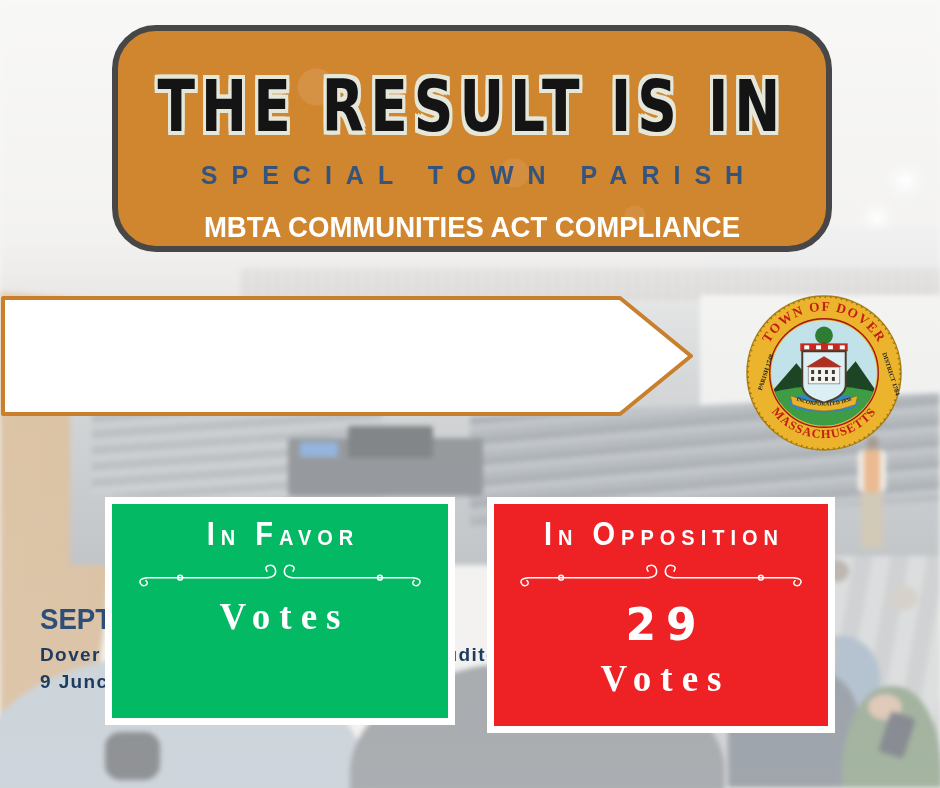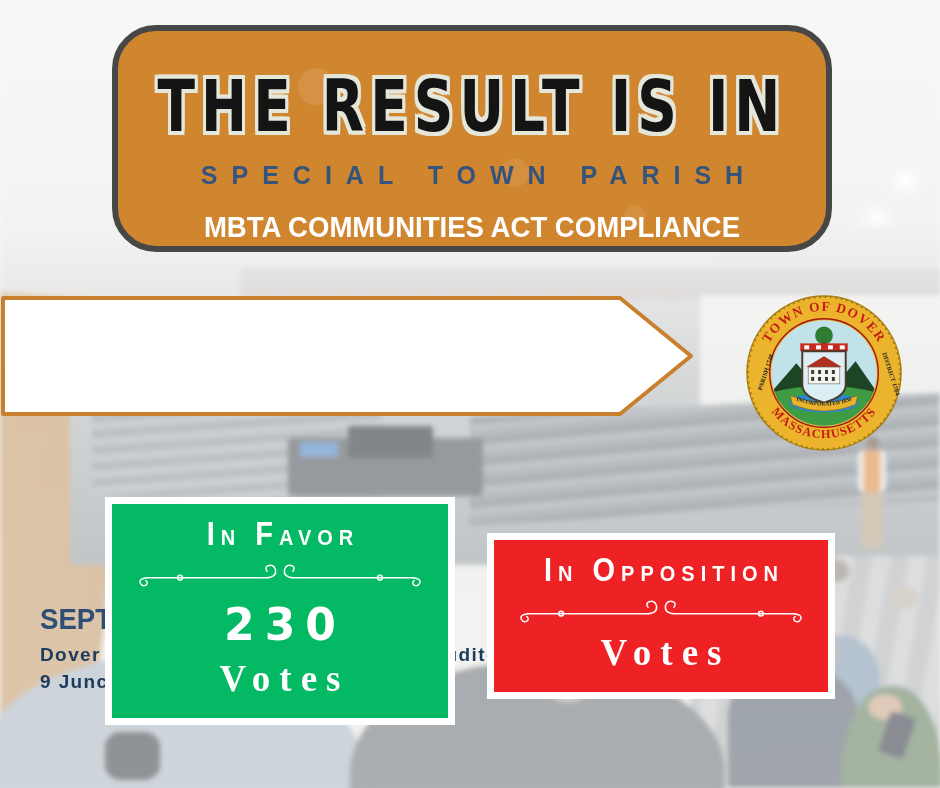--- a/index.html
+++ b/index.html
@@ -101,21 +101,21 @@
 
   
   .seal{position:absolute;left:745px;top:294px;width:158px;height:158px;}
 
   
   .result-box{
     position:absolute;border:7px solid #ffffff;color:#fff;
     display:flex;flex-direction:column;align-items:center;
   }
   .result-favor{left:105px;top:497px;width:350px;height:228px;background:#04b964;}
-  .result-oppose{left:487px;top:497px;width:348px;height:166px;background:#ee2125;margin-top:36px;}
+  .result-oppose{left:487px;top:497px;width:348px;height:236px;background:#ee2125;}
   .result-label{margin-top:14px;font-weight:bold;font-size:29px;letter-spacing:6px;
     font-variant:small-caps;transform:scaleY(1.12);white-space:nowrap;text-indent:6px;}
   .result-divider{margin-top:10px;}
   .result-count{margin-top:14px;font-family:"DejaVu Sans",sans-serif;font-weight:bold;
     font-size:44px;letter-spacing:10px;text-indent:10px;line-height:48px;}
   .result-unit{margin-top:8px;font-family:Liberation Serif, serif;font-weight:bold;
     font-size:37px;letter-spacing:9px;text-indent:9px;}
 </style>
 </head>
 <body>
@@ -233,36 +233,36 @@
         <circle cx="52" cy="17" r="2.6"></circle>
         <path d="M146,17 q11,-1 9,-9 q-2,-6 -8,-4 q-4,2 -1,6"></path>
         <g transform="translate(320,0) scale(-1,1)">
           <path d="M16,17 L146,17"></path>
           <path d="M16,17 q-9,1 -7,6 q2,4 6,2 q3,-2 0,-5"></path>
           <circle cx="52" cy="17" r="2.6"></circle>
           <path d="M146,17 q11,-1 9,-9 q-2,-6 -8,-4 q-4,2 -1,6"></path>
         </g>
       </g>
     </svg>
-    <div class="result-count">230</div>
     <div class="result-unit">Votes</div>
   </div>
 
   <div class="result-box result-oppose">
     <div class="result-label">In Opposition</div>
     <svg class="result-divider" width="296" height="26" viewBox="0 0 320 26">
       <g fill="none" stroke="#ffffff" stroke-width="1.6" stroke-linecap="round">
         <path d="M16,17 L146,17"></path>
         <path d="M16,17 q-9,1 -7,6 q2,4 6,2 q3,-2 0,-5"></path>
         <circle cx="52" cy="17" r="2.6"></circle>
         <path d="M146,17 q11,-1 9,-9 q-2,-6 -8,-4 q-4,2 -1,6"></path>
         <g transform="translate(320,0) scale(-1,1)">
           <path d="M16,17 L146,17"></path>
           <path d="M16,17 q-9,1 -7,6 q2,4 6,2 q3,-2 0,-5"></path>
           <circle cx="52" cy="17" r="2.6"></circle>
           <path d="M146,17 q11,-1 9,-9 q-2,-6 -8,-4 q-4,2 -1,6"></path>
         </g>
       </g>
     </svg>
+    <div class="result-count">29</div>
     <div class="result-unit">Votes</div>
   </div>
 
 </div>
 
 </body></html>

